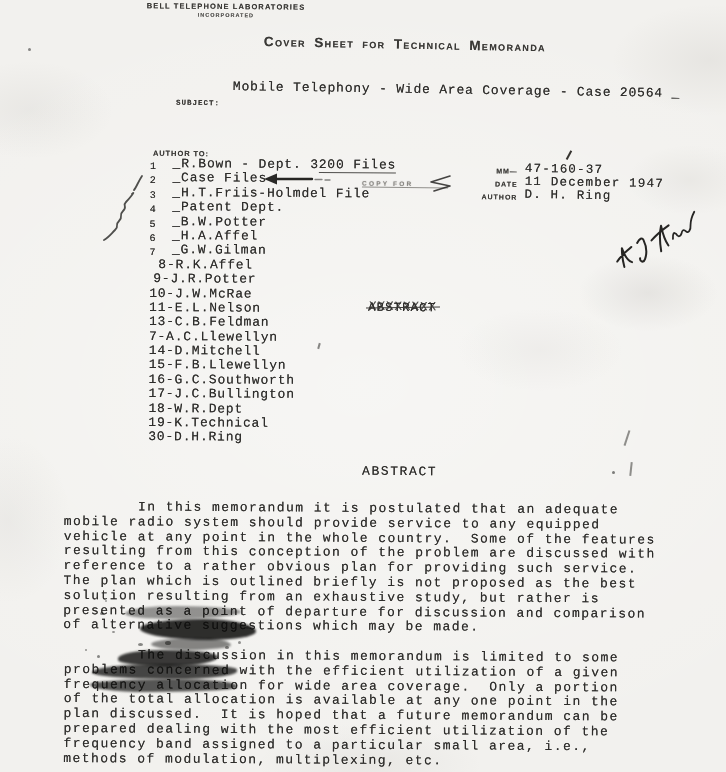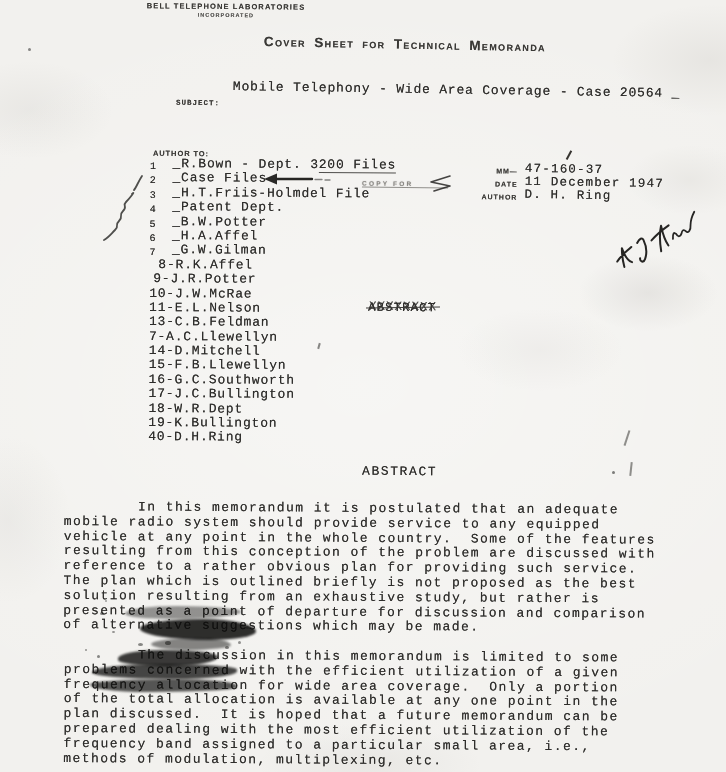--- a/index.html
+++ b/index.html
@@ -100,22 +100,22 @@
     <div class="copy-row r9"><span class="cnum">9</span><span>-J.R.Potter</span></div>
     <div class="copy-row"><span class="cnum">10</span><span>-J.W.McRae</span></div>
     <div class="copy-row"><span class="cnum">11</span><span>-E.L.Nelson</span></div>
     <div class="copy-row"><span class="cnum">13</span><span>-C.B.Feldman</span></div>
     <div class="copy-row"><span class="cnum">7</span><span>-A.C.Llewellyn</span></div>
     <div class="copy-row"><span class="cnum">14</span><span>-D.Mitchell</span></div>
     <div class="copy-row"><span class="cnum">15</span><span>-F.B.Llewellyn</span></div>
     <div class="copy-row"><span class="cnum">16</span><span>-G.C.Southworth</span></div>
     <div class="copy-row"><span class="cnum">17</span><span>-J.C.Bullington</span></div>
     <div class="copy-row"><span class="cnum">18</span><span>-W.R.Dept</span></div>
-    <div class="copy-row"><span class="cnum">19</span><span>-K.Bullington</span></div>
-    <div class="copy-row"><span class="cnum">40</span><span>-D.H.Ring</span></div>
+    <div class="copy-row"><span class="cnum">19</span><span>-K.Technical</span></div>
+    <div class="copy-row"><span class="cnum">30</span><span>-D.H.Ring</span></div>
   </div>
 
   <svg class="anno" style="left:262px;top:170px;width:70px;height:18px;" viewBox="0 0 70 18">
     <polygon points="2,9 15,3.5 15,14.5" fill="#2a2927" stroke="none"></polygon>
     <path d="M14,9 L50,9" stroke-width="2.4"></path>
     <path d="M53,9.5 L60,9.5 M63,10 L68,10" stroke-width="1.3" opacity=".55"></path>
   </svg>
   <div class="abs copy-for-stamp">COPY FOR</div>
   <svg class="anno" style="left:428px;top:174px;width:24px;height:20px;" viewBox="0 0 24 20">
     <path d="M22,2 L3,8 L22,12 M22,12 L6,17" stroke-width="1.6" opacity=".85"></path>

